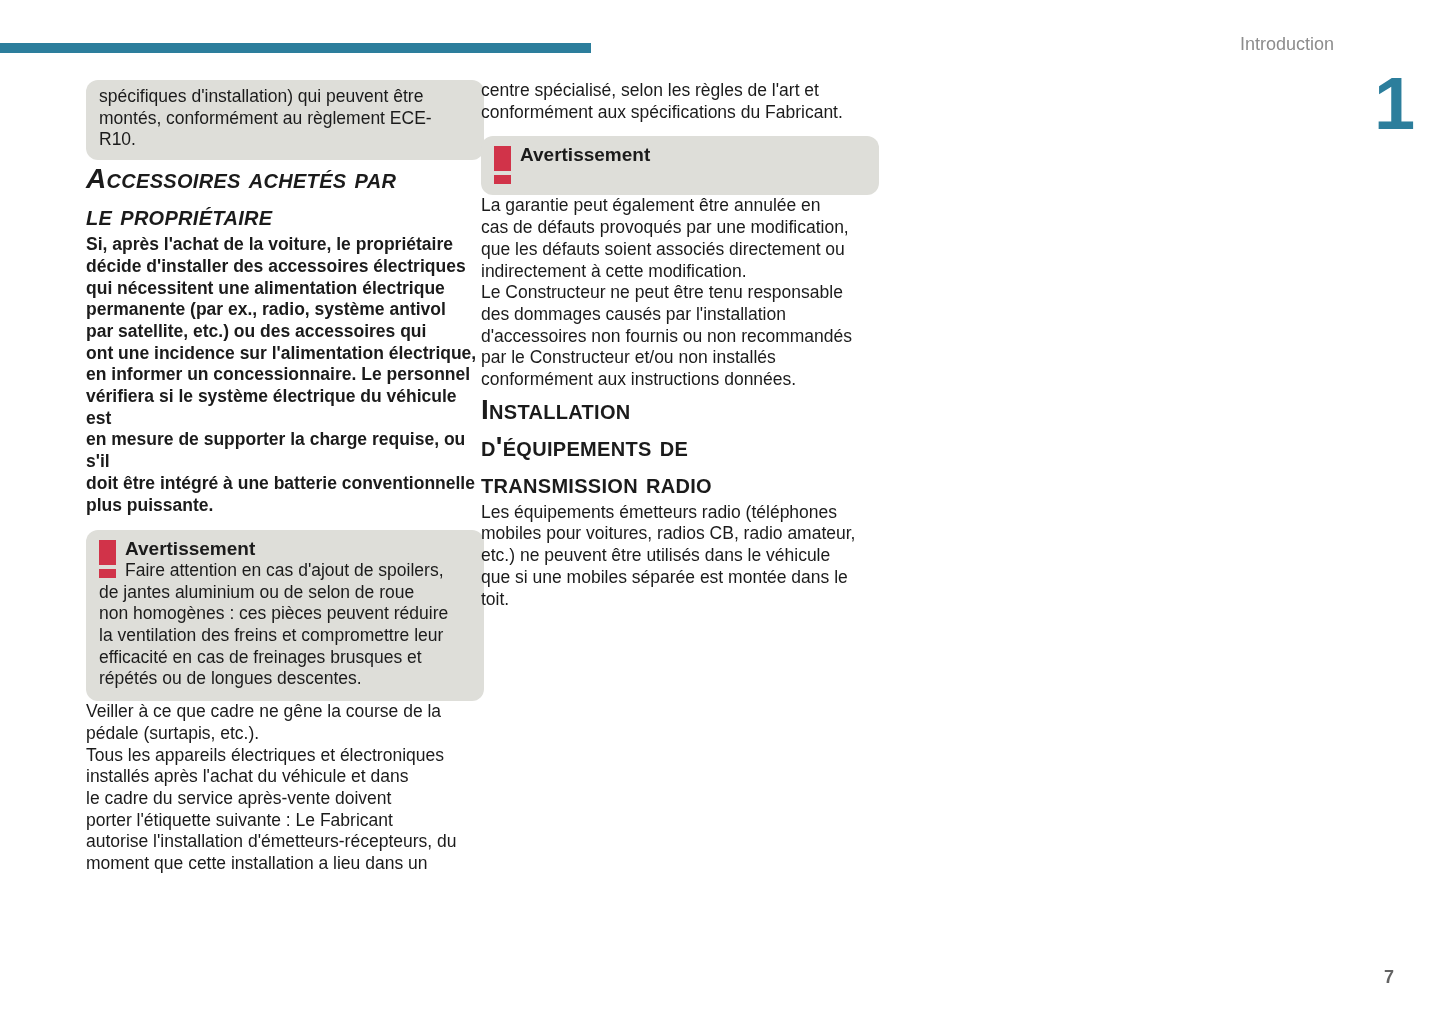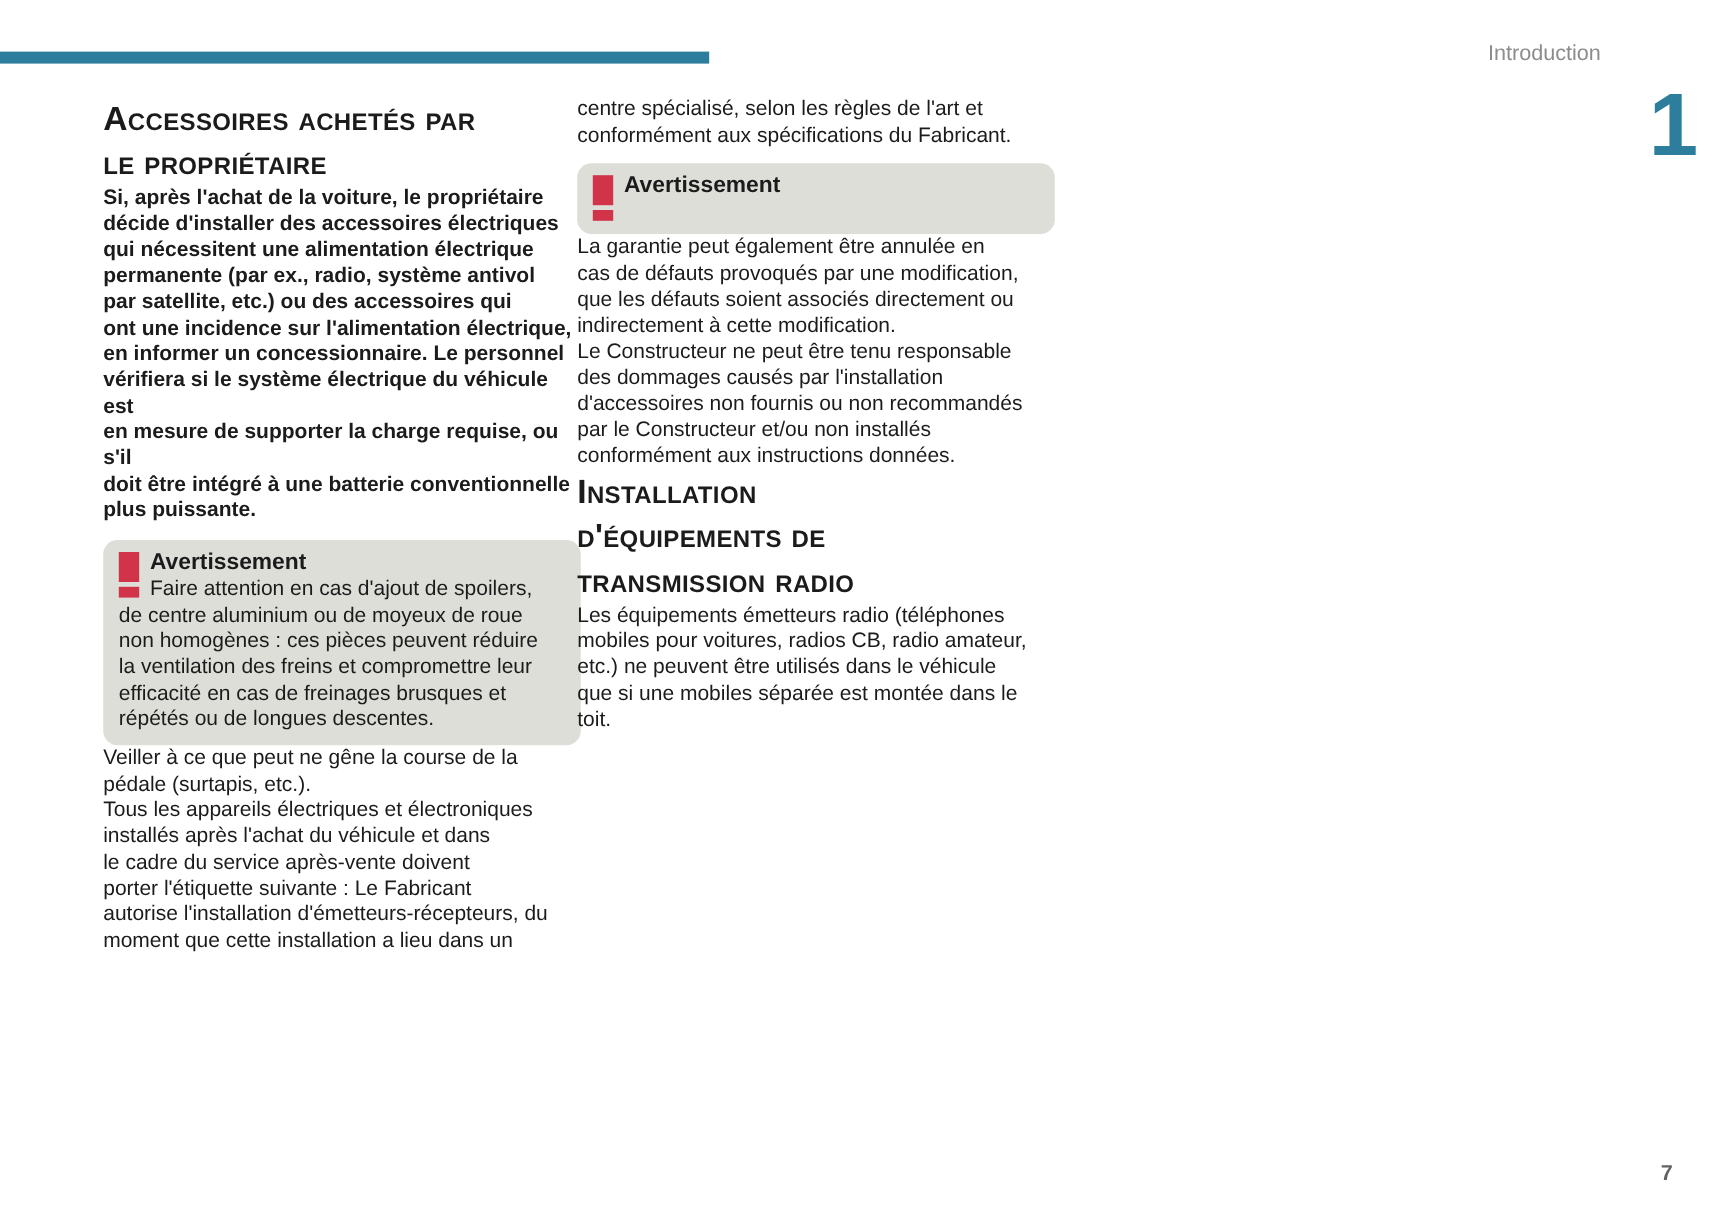--- a/index.html
+++ b/index.html
@@ -76,21 +76,21 @@
   .excl-icon .bar { display: block; width: 17px; height: 25px; background: var(--warning-red); }
   .excl-icon .dot { display: block; width: 17px; height: 9px; margin-top: 4px; background: var(--warning-red); }
 
   .warn-title {
     font-size: 19px; line-height: 21.7px; font-weight: bold;
   }
   .warn-body {
     font-size: 17.5px; line-height: 21.7px; white-space: pre-line;
   }
 
-  .mt-h1   { margin-top: 19px; }
+  .mt-h1   { margin-top: 19px; font-style: italic; }
   .mt-p1   { margin-top: 12px; font-weight: bold; }
   .mt-warn { margin-top: 14px; }
   .mt-p2   { margin-top: 15px; }
   .mt-h2   { margin-top: 16px; }
   .mt-p3   { margin-top: 12px; }
   .mt-r1   { margin-top: 3px; }
   .mt-rwarn{ margin-top: 13px; }
   .mt-rp2  { margin-top: 15px; }
   .mt-rh   { margin-top: 19px; }
   .mt-rp3  { margin-top: 11px; }
@@ -101,20 +101,25 @@
 <div class="page">
 
   <div class="top-bar"></div>
 
   <div class="section-label">Introduction</div>
 
   <div class="chapter-number">1</div>
 
   <div class="col col-left">
 
+    <div class="gray-box carryover-box">
+      <p class="body-text">spécifiques d'installation) qui peuvent être
+montés, conformément au règlement ECE-
+R10.</p>
+    </div>
 
     <h2 class="heading mt-h1">Accessoires achetés par
 le propriétaire</h2>
 
     <p class="body-text mt-p1">Si, après l'achat de la voiture, le propriétaire
 décide d'installer des accessoires électriques
 qui nécessitent une alimentation électrique
 permanente (par ex., radio, système antivol
 par satellite, etc.) ou des accessoires qui
 ont une incidence sur l'alimentation électrique,
@@ -124,28 +129,28 @@
 doit être intégré à une batterie conventionnelle
 plus puissante.</p>
 
     <div class="gray-box warn-box mt-warn">
       <span class="excl-icon">
         <span class="bar"></span>
           <span class="dot"></span>
       </span>
       <div class="warn-title">Avertissement</div>
       <div class="warn-body">Faire attention en cas d'ajout de spoilers,
-de centre aluminium ou de moyeux de roue
+de jantes aluminium ou de selon de roue
 non homogènes : ces pièces peuvent réduire
 la ventilation des freins et compromettre leur
 efficacité en cas de freinages brusques et
 répétés ou de longues descentes.</div>
     </div>
 
-    <p class="body-text mt-p2">Veiller à ce que peut ne gêne la course de la
+    <p class="body-text mt-p2">Veiller à ce que cadre ne gêne la course de la
 pédale (surtapis, etc.).</p>
 
 
     <p class="body-text mt-p3">Tous les appareils électriques et électroniques
 installés après l'achat du véhicule et dans
 le cadre du service après-vente doivent
 porter l'étiquette suivante : Le Fabricant
 autorise l'installation d'émetteurs-récepteurs, du
 moment que cette installation a lieu dans un</p>
 

